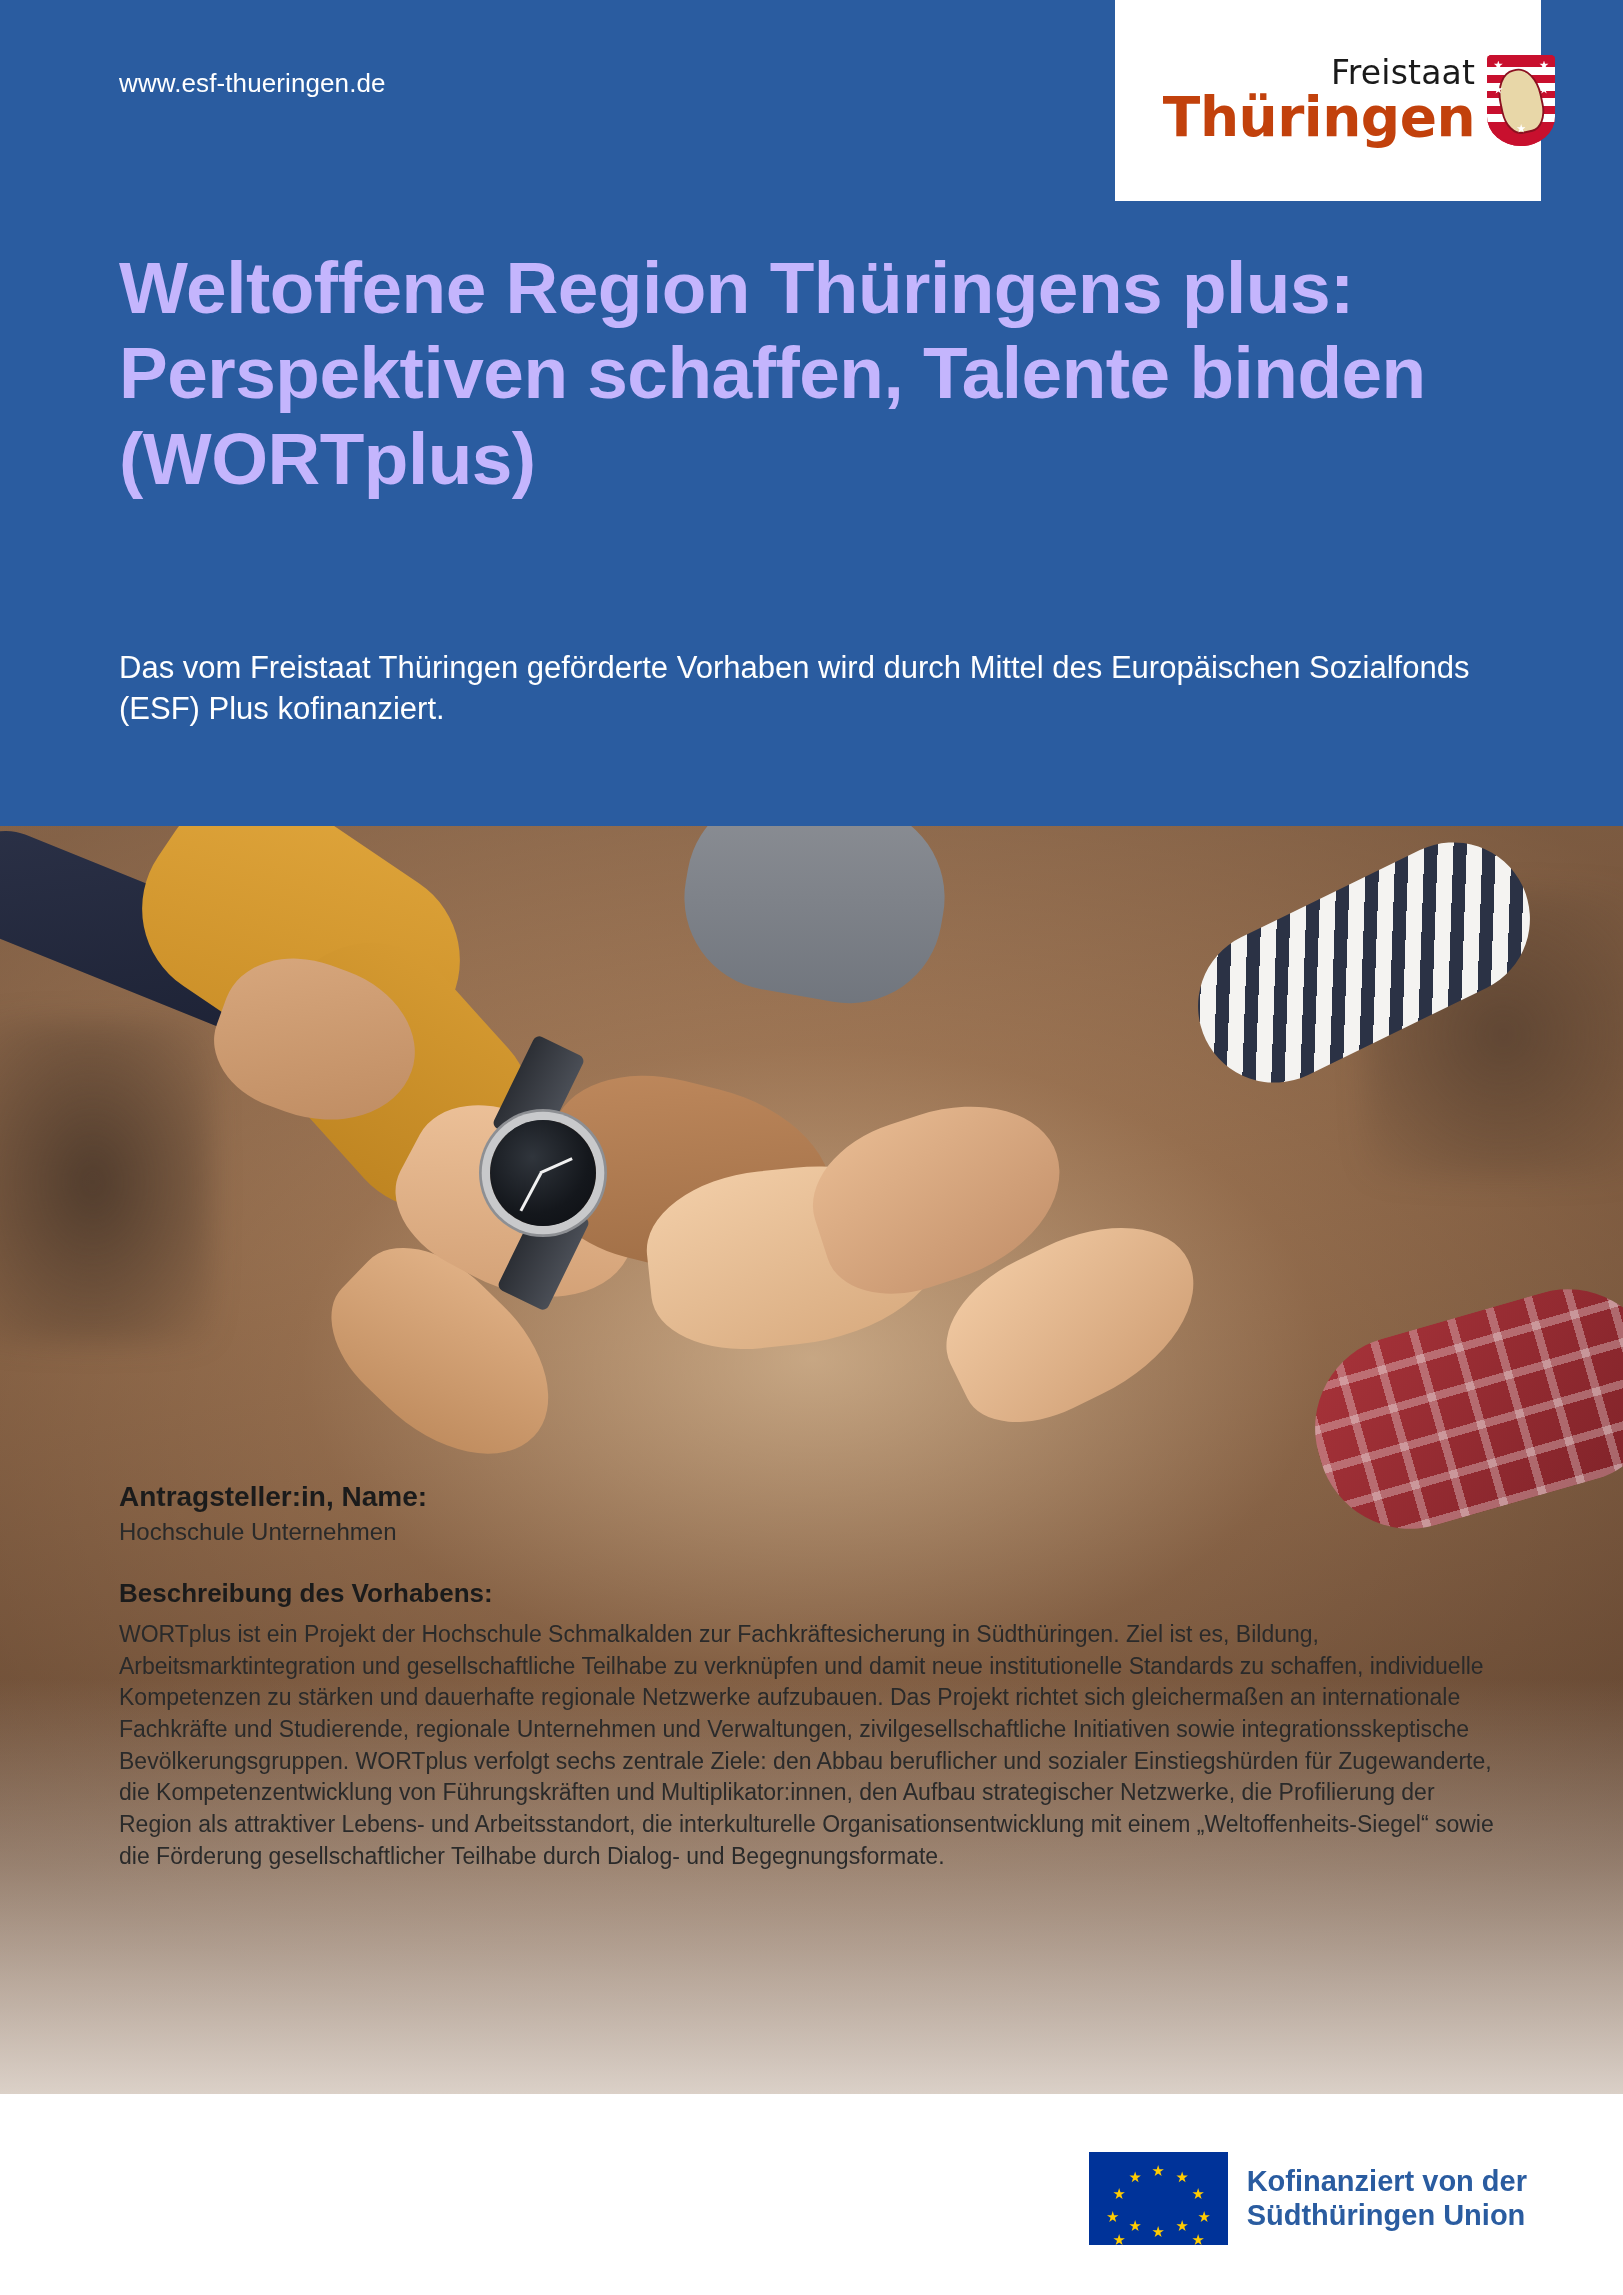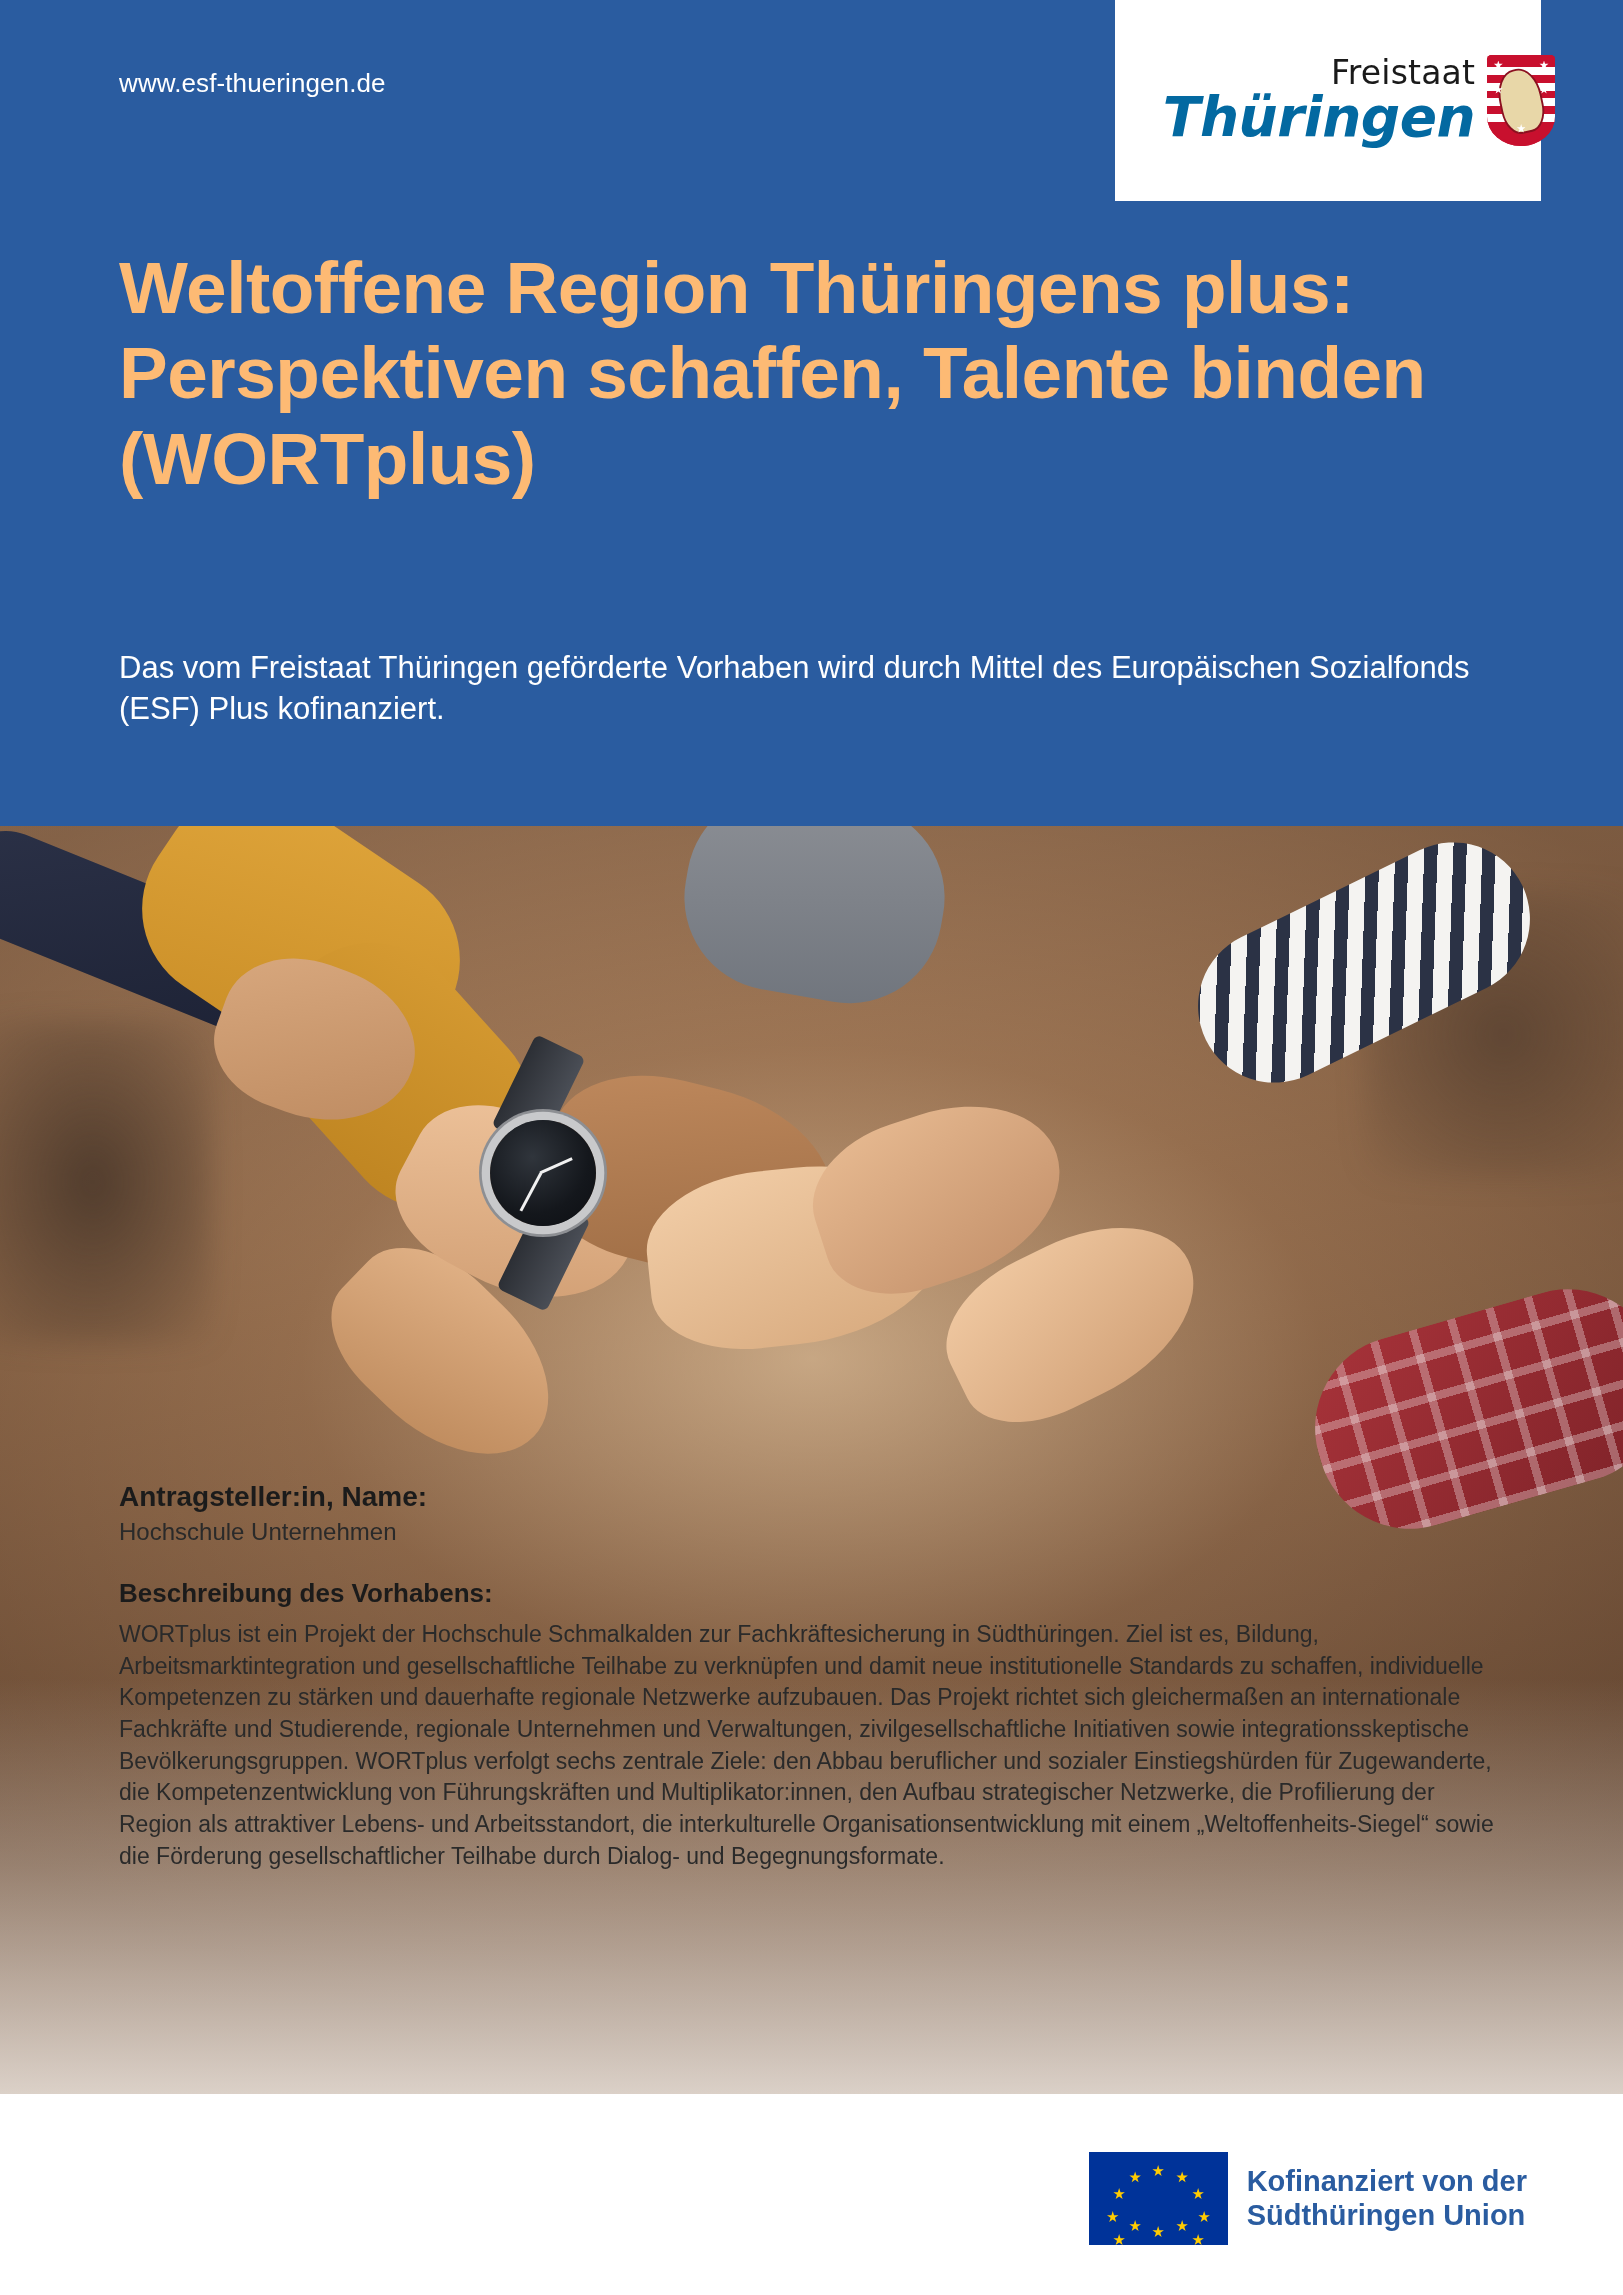--- a/index.html
+++ b/index.html
@@ -24,22 +24,22 @@
     background:#ffffff;
     display:flex; align-items:center; justify-content:center;padding-left:48px;
   }
   .logo-inner { display:flex; align-items:center; gap:12px; padding-left:14px;}
   .logo-text { text-align:right; line-height:1.0; }
   .logo-text .l1 {
     font-size:33px; color:#1a1a1a; letter-spacing:0.2px;
     font-family:"DejaVu Sans", sans-serif;
   }
   .logo-text .l2 {
-    font-size:55px; font-weight:bold; color:#0369a1; letter-spacing:-0.5px;
-    font-family:"DejaVu Sans", sans-serif; margin-top:1.9px;font-style:italic;
+    font-size:55px; font-weight:bold; color:#c2410c; letter-spacing:-0.5px;
+    font-family:"DejaVu Sans", sans-serif; margin-top:1.9px;
   }
   
   .crest {
     width:68px; height:91px;
     background:#c8102e;
     border-radius:4.6px 4.6px 52% 52% / 4.6px 4.6px 34% 34%;
     position:relative; overflow:hidden;
     box-shadow:inset 0 0 0 2.3px #c8102e;
   }
   .crest .stripe {
@@ -53,21 +53,21 @@
     border-radius:46% 46% 38% 38%;
     box-shadow:0 0 0 1.9px #8b1020;
   }
   .crest .star {
     position:absolute; width:9.3px; height:9.3px; background:#ffffff;
     clip-path:polygon(50% 0,61% 35%,98% 35%,68% 57%,79% 91%,50% 70%,21% 91%,32% 57%,2% 35%,39% 35%);
   }
 
   .title {
     position:absolute; left:119px; top:245px; width:1370px;
-    font-size:73px; line-height:1.17; font-weight:bold; color:#fdba74;
+    font-size:73px; line-height:1.17; font-weight:bold; color:#c4b5fd;
     letter-spacing:-0.5px;
   }
   .subtitle {
     position:absolute; left:119px; top:648px; width:1370px;
     font-size:31px; line-height:1.32; color:#ffffff;
   }
 
   
   .photo {
     position:absolute; left:0; top:826px; width:1623px; height:1268px;

